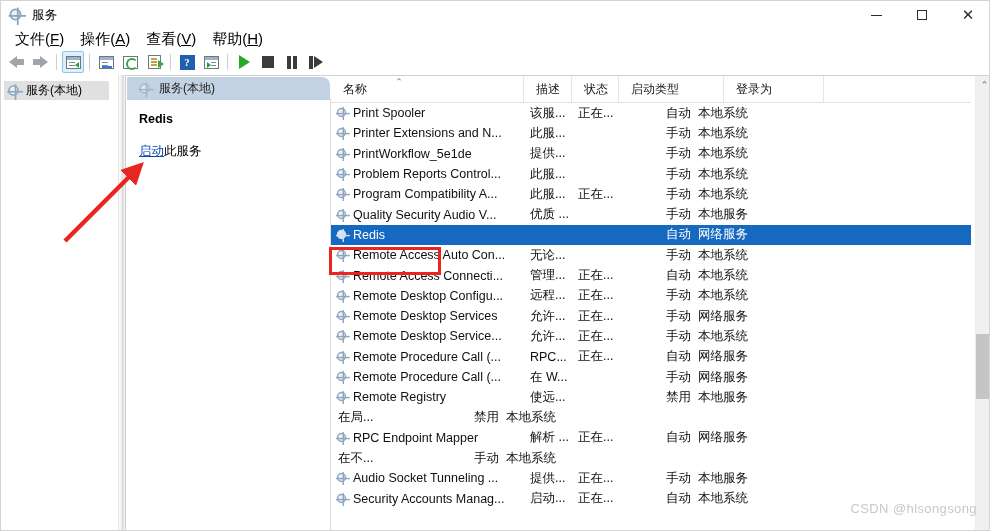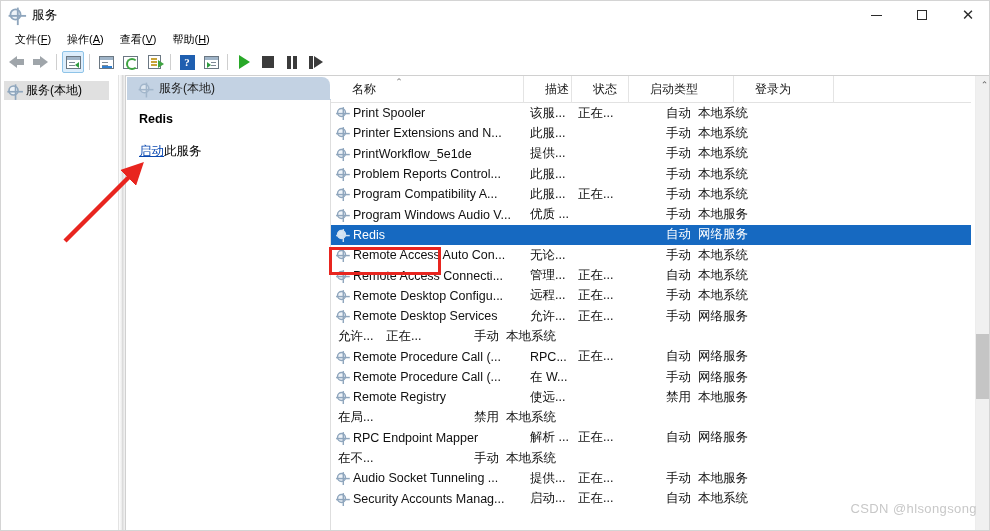--- a/index.html
+++ b/index.html
@@ -63,21 +63,21 @@
 
   
   .menubar {
     position: absolute; left: 0; top: 28px;
     width: 990px; height: 21px;
     background: #ffffff;
     display: flex; align-items: center;
     padding-left: 6px;
   }
   .menu-item {
-    font-size: 11px; color: #000;
+    font-size: 15px; color: #000;
     padding: 2px 8px; cursor: default;
     white-space: nowrap;
   }
   .menu-item u { text-decoration: underline; }
 
   
   .toolbar {
     position: absolute; left: 0; top: 49px;
     width: 990px; height: 24px;
     background: #ffffff;
@@ -278,34 +278,34 @@
   .list-header {
     position: absolute; left: 0; top: 0;
     width: 640px; height: 27px;
     background: #ffffff;
     border-bottom: 1px solid #e2e2e2;
     display: flex; align-items: center;
   }
   .hcell {
     font-size: 12px; color: #171717;
     height: 27px; display: flex; align-items: center;
-    padding-left: 21px; position: relative;
+    padding-left: 12px; position: relative;
     border-left: 1px solid #e4e4e4;
     white-space: nowrap;
   }
   .hcell:first-child { border-left: none; }
   .sort-arrow {
     position: absolute; left: 0; right: 0; top: 1px;
     text-align: center; font-size: 9px; color: #7a7a7a;
     transform: translateX(-28px);
   }
   .col-name  { width: 192px; }
   .col-desc  { width:  48px; }
   .col-state { width:  47px; }
-  .col-start { width:  73px; margin-left: 10px; }
+  .col-start { width:  73px; }
   .col-logon { width: 100px; margin-left: 32px; }
   .col-pad   { width:  80px; border-left:1px solid #e4e4e4; height:27px; }
 
   .rows {
     position: absolute; left: 0; top: 27px;
     width: 640px; height: 430px; overflow: hidden;
   }
   .row {
     display: flex; align-items: center;
     height: 20.3px; width: 640px;
@@ -537,21 +537,21 @@
                 <span>Program Compatibility A...</span>
               </div>
               <div class="cell desc">此服...</div>
               <div class="cell state">正在...</div>
               <div class="cell start">手动</div>
               <div class="cell logon">本地系统</div>
             </div>
             <div class="row">
               <div class="cell name">
                 <span class="gear"></span>
-                <span>Program Windows Audio V...</span>
+                <span>Quality Security Audio V...</span>
               </div>
               <div class="cell desc">优质 ...</div>
               <div class="cell state"></div>
               <div class="cell start">手动</div>
               <div class="cell logon">本地服务</div>
             </div>
             <div class="row selected">
               <div class="cell name">
                 <span class="gear"></span>
                 <span>Redis</span>
@@ -595,20 +595,24 @@
               <div class="cell name">
                 <span class="gear"></span>
                 <span>Remote Desktop Services</span>
               </div>
               <div class="cell desc">允许...</div>
               <div class="cell state">正在...</div>
               <div class="cell start">手动</div>
               <div class="cell logon">网络服务</div>
             </div>
             <div class="row">
+              <div class="cell name">
+                <span class="gear"></span>
+                <span>Remote Desktop Service...</span>
+              </div>
               <div class="cell desc">允许...</div>
               <div class="cell state">正在...</div>
               <div class="cell start">手动</div>
               <div class="cell logon">本地系统</div>
             </div>
             <div class="row">
               <div class="cell name">
                 <span class="gear"></span>
                 <span>Remote Procedure Call (...</span>
               </div>

